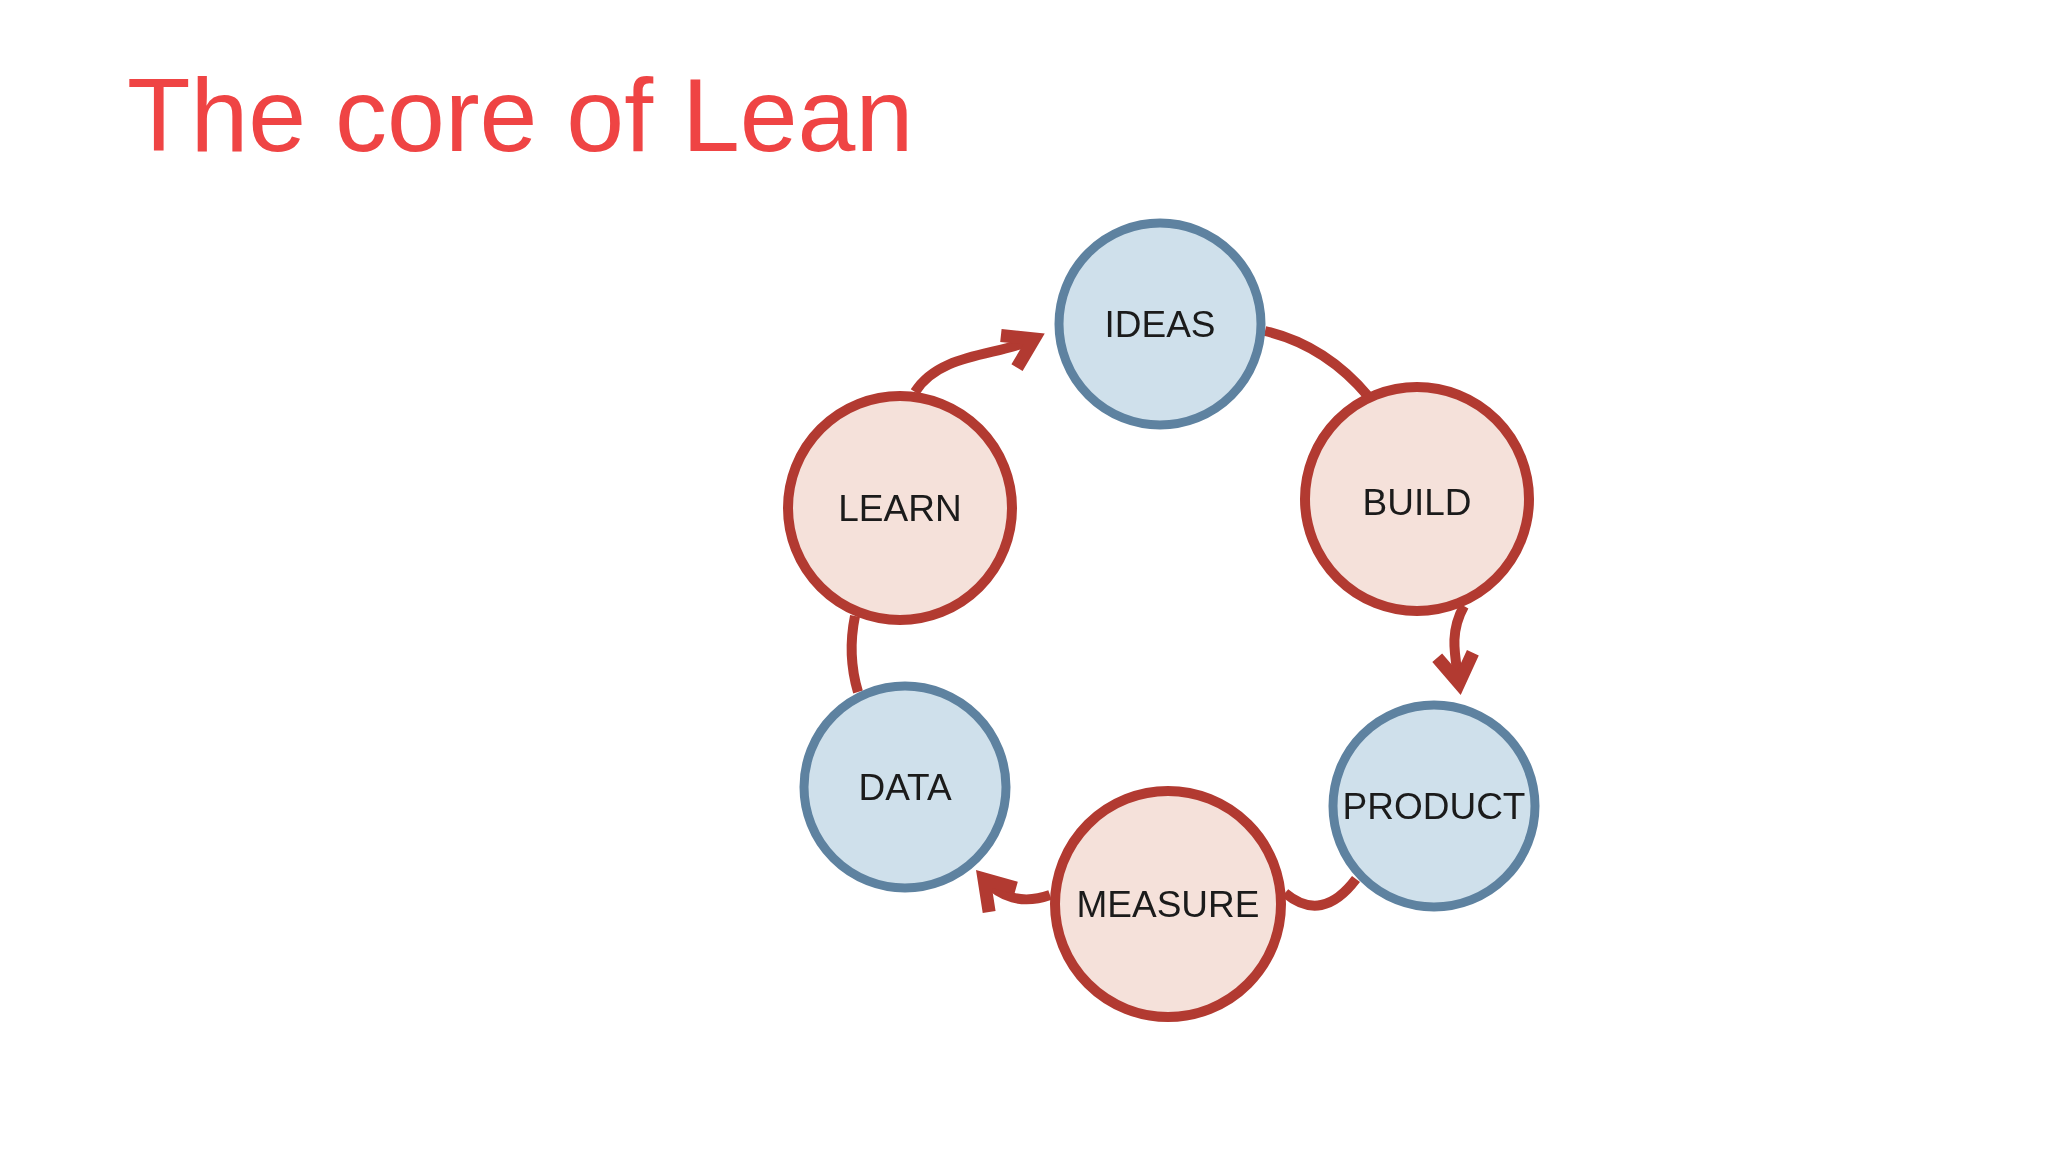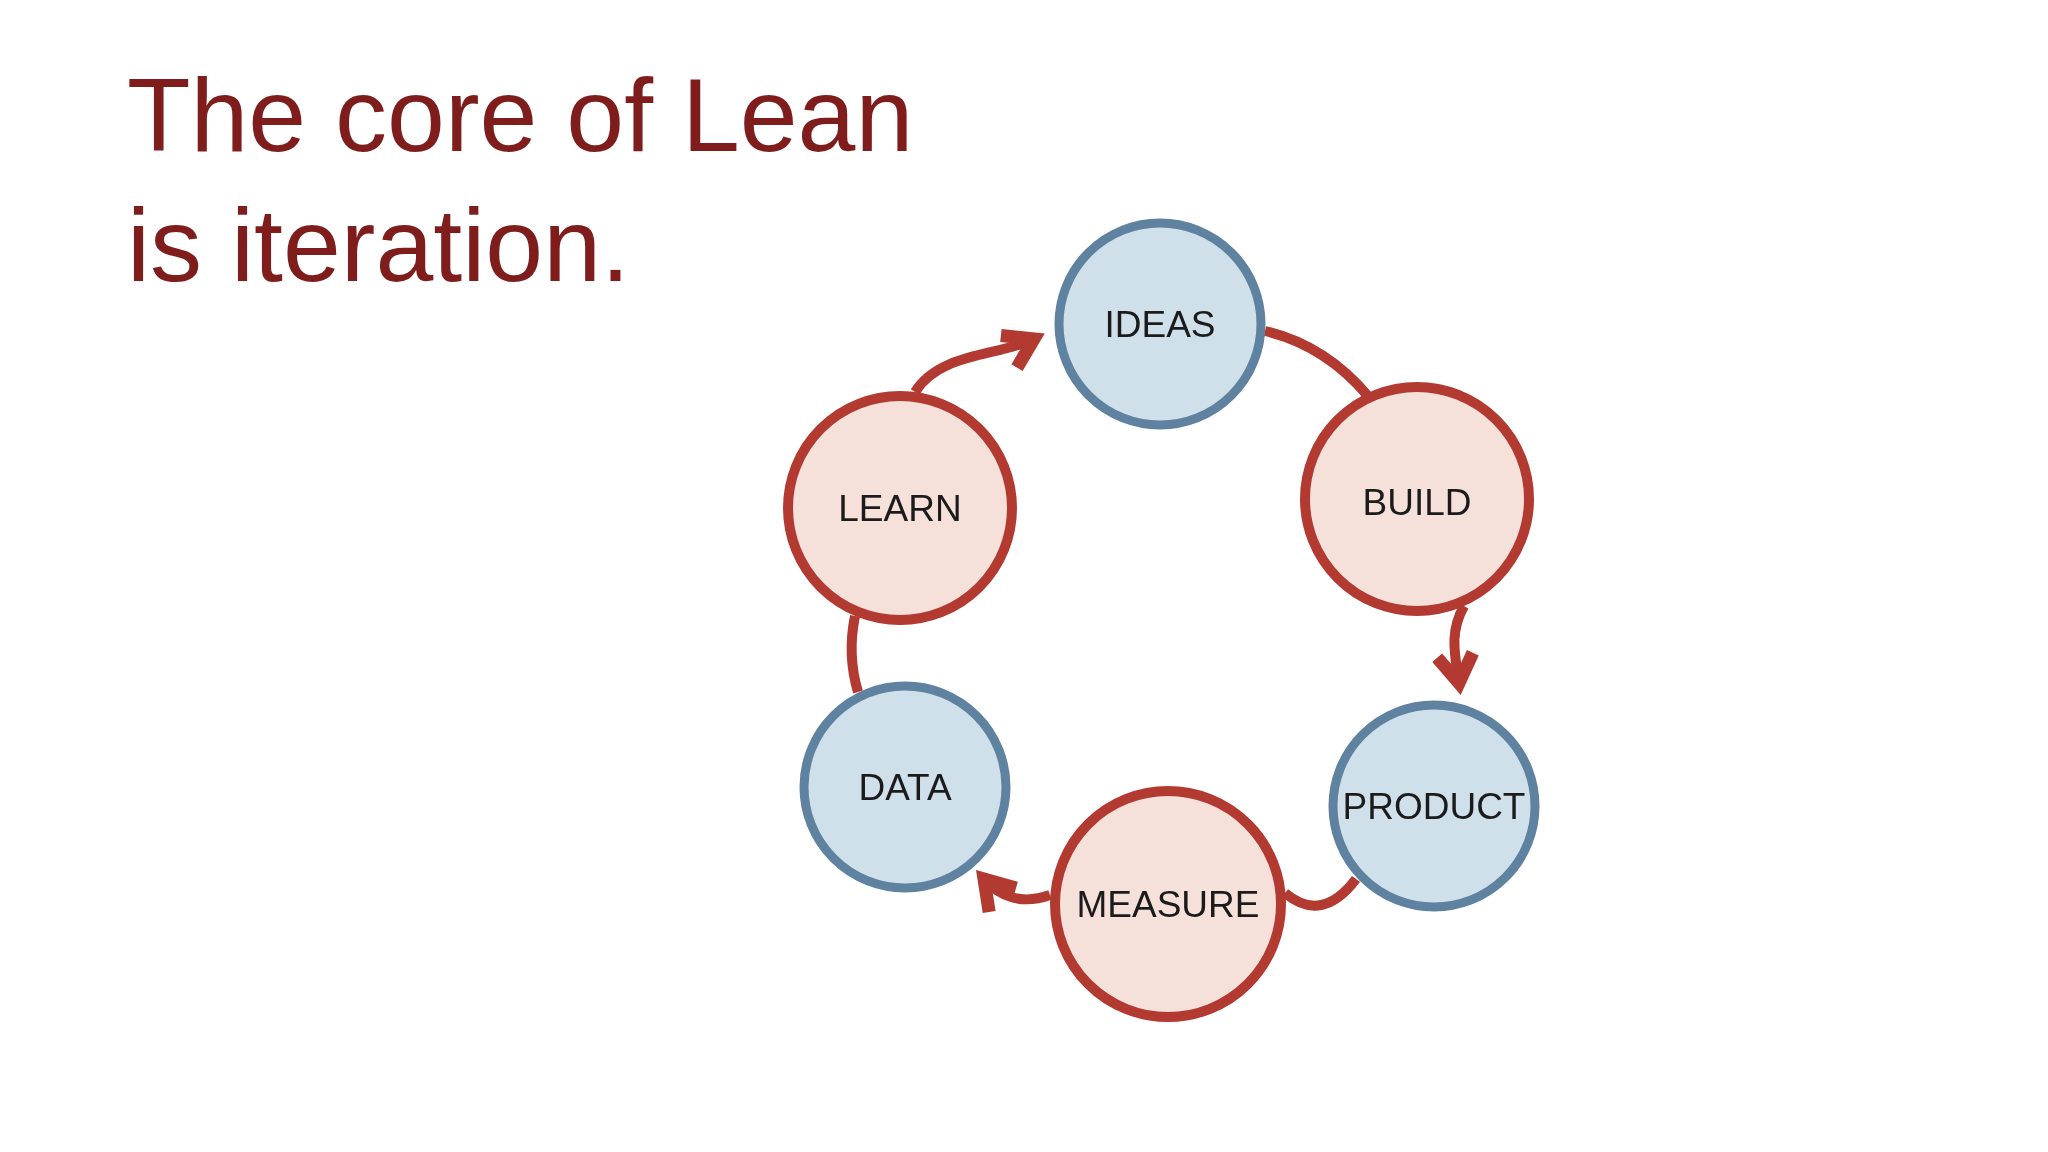--- a/index.html
+++ b/index.html
@@ -15,21 +15,21 @@
     font-family: "Liberation Sans", "DejaVu Sans", sans-serif;
   }
   .slide-title {
     position: absolute;
     left: 127px;
     top: 50px;
     font-size: 104px;
     line-height: 130px;
     font-weight: 300;
     letter-spacing: 0px;
-    color: #7f1d1d;
+    color: #ef4444;
     white-space: nowrap;
   }
   .diagram-svg {
     position: absolute;
     left: 0;
     top: 0;
   }
   .node-label {
     font-family: "Liberation Sans", "DejaVu Sans", sans-serif;
     font-size: 37px;
@@ -38,21 +38,20 @@
   .connector {
     fill: none;
     stroke-linecap: butt;
   }
 </style>
 </head>
 <body>
 
 <div class="slide-title">
   <div>The core of Lean</div>
-  <div>is iteration.</div>
 </div>
 
 <svg class="diagram-svg" width="2048" height="1152" viewBox="0 0 2048 1152" xmlns="http://www.w3.org/2000/svg">
   <defs>
     <marker id="vhead" viewBox="0 0 6 6" refX="3.4" refY="3" markerWidth="6" markerHeight="6" orient="auto" markerUnits="strokeWidth">
       <path d="M0.6,1.2 L3.4,3 L0.6,4.8" fill="none" stroke="#b23a31" stroke-width="1.3"></path>
     </marker>
   </defs>
 
   <path class="connector" d="M 915 392 C 940 352, 1000 356, 1034 339" stroke="#b23a31" stroke-width="10" marker-end="url(#vhead)"></path>

